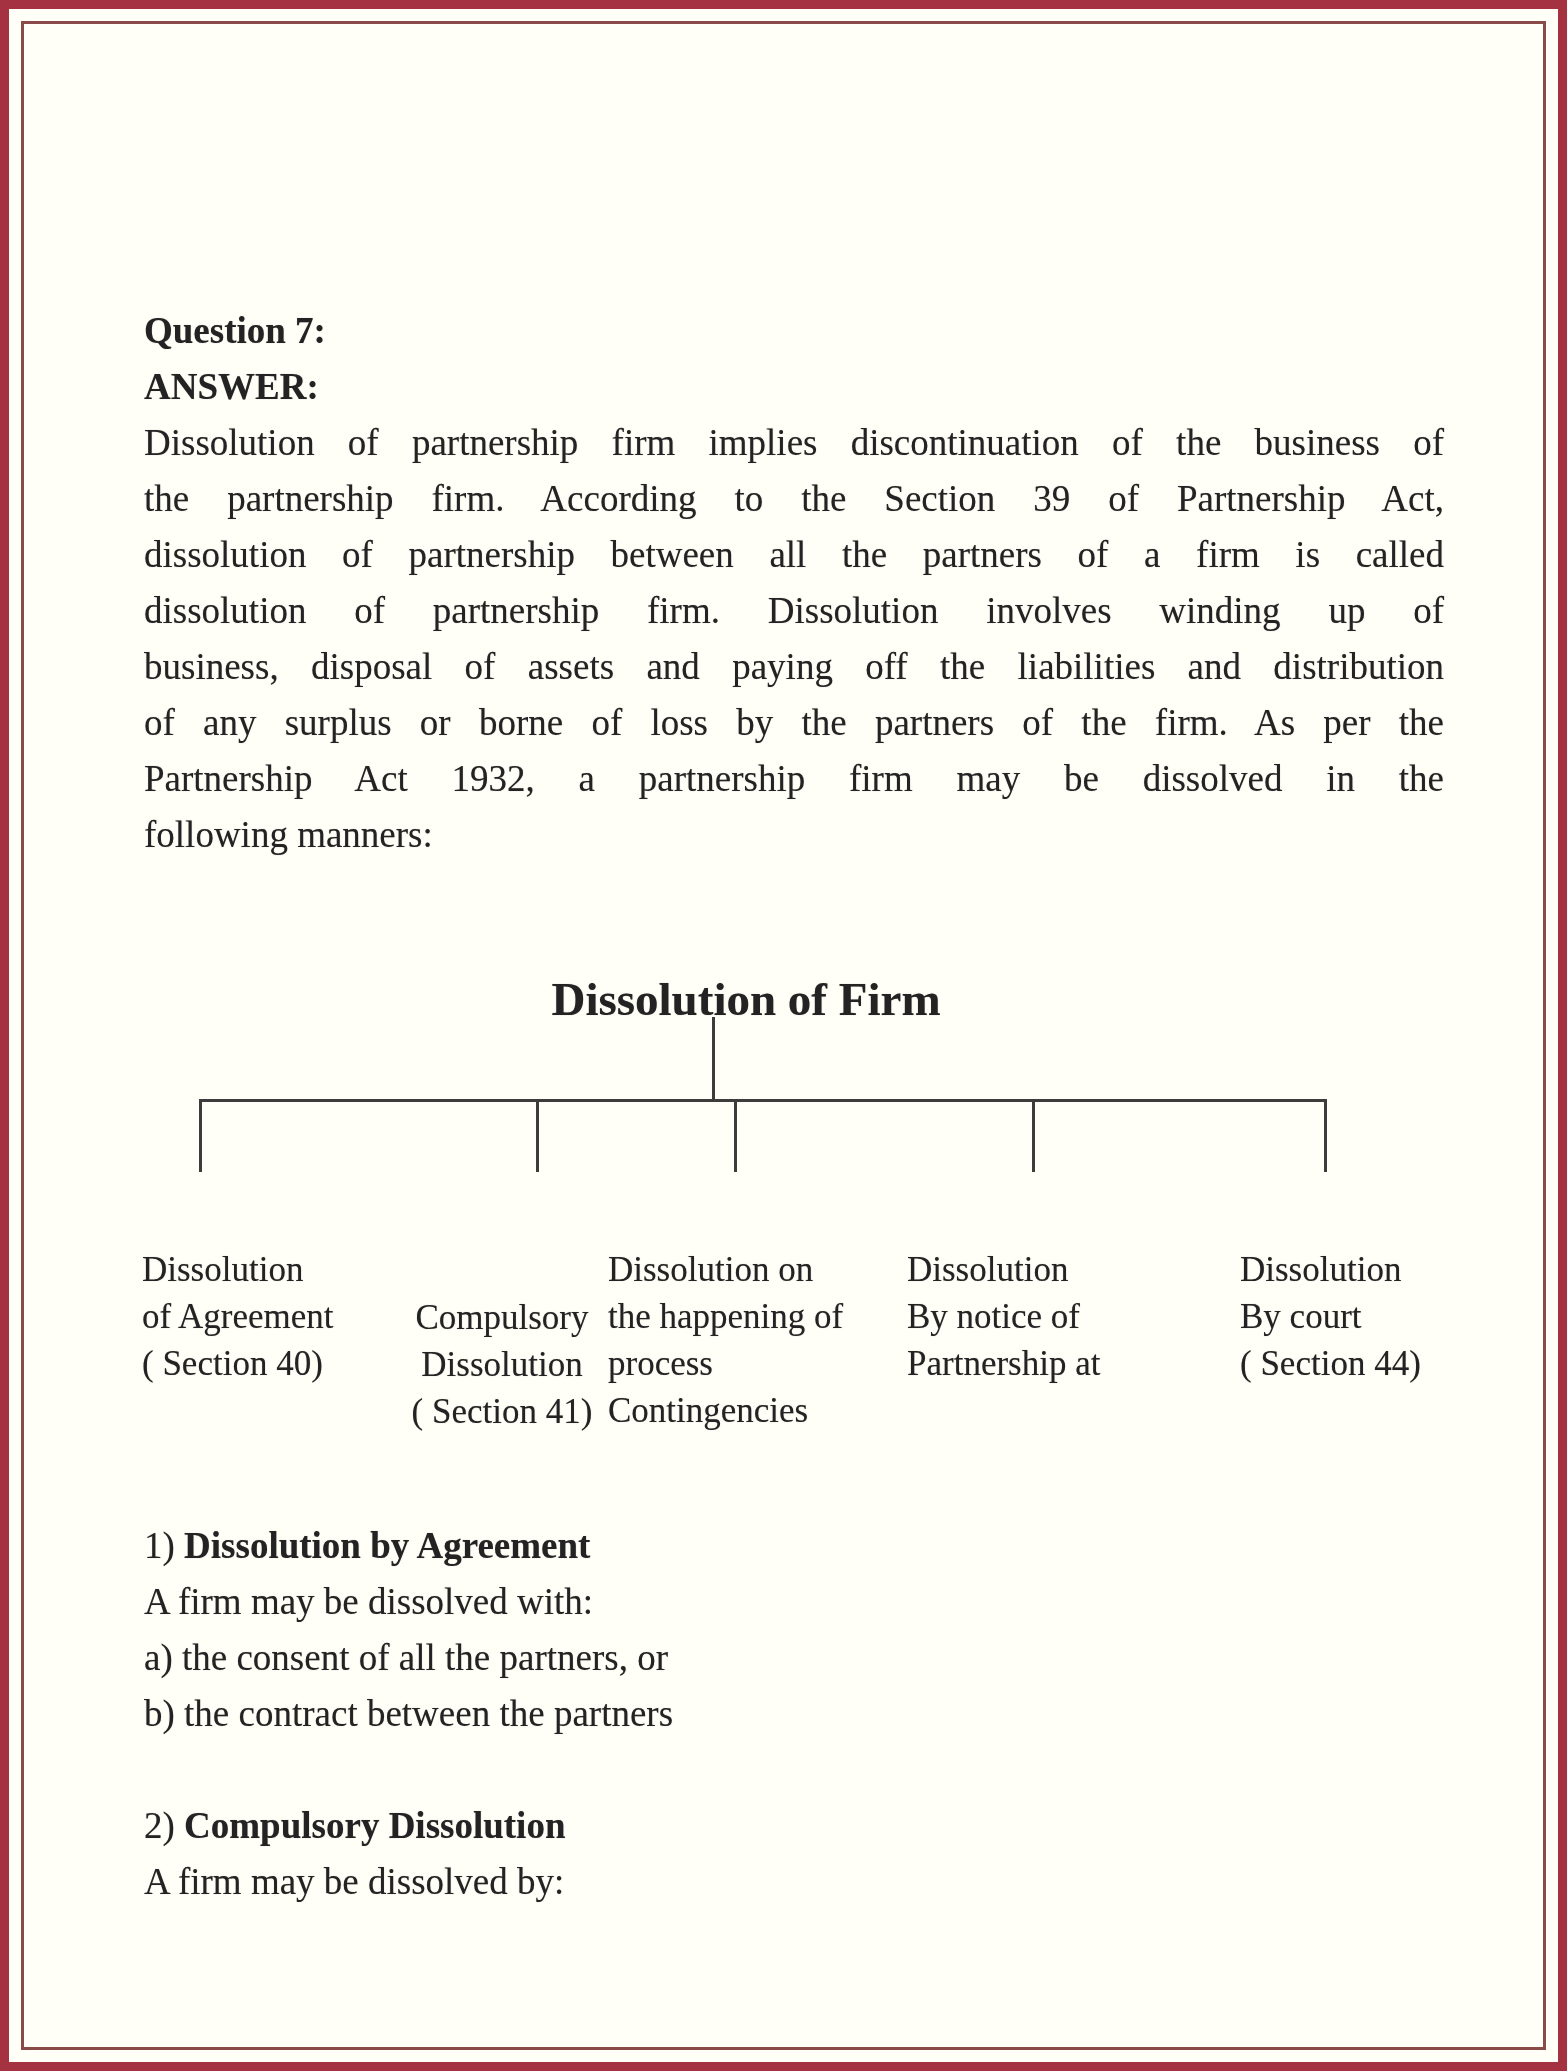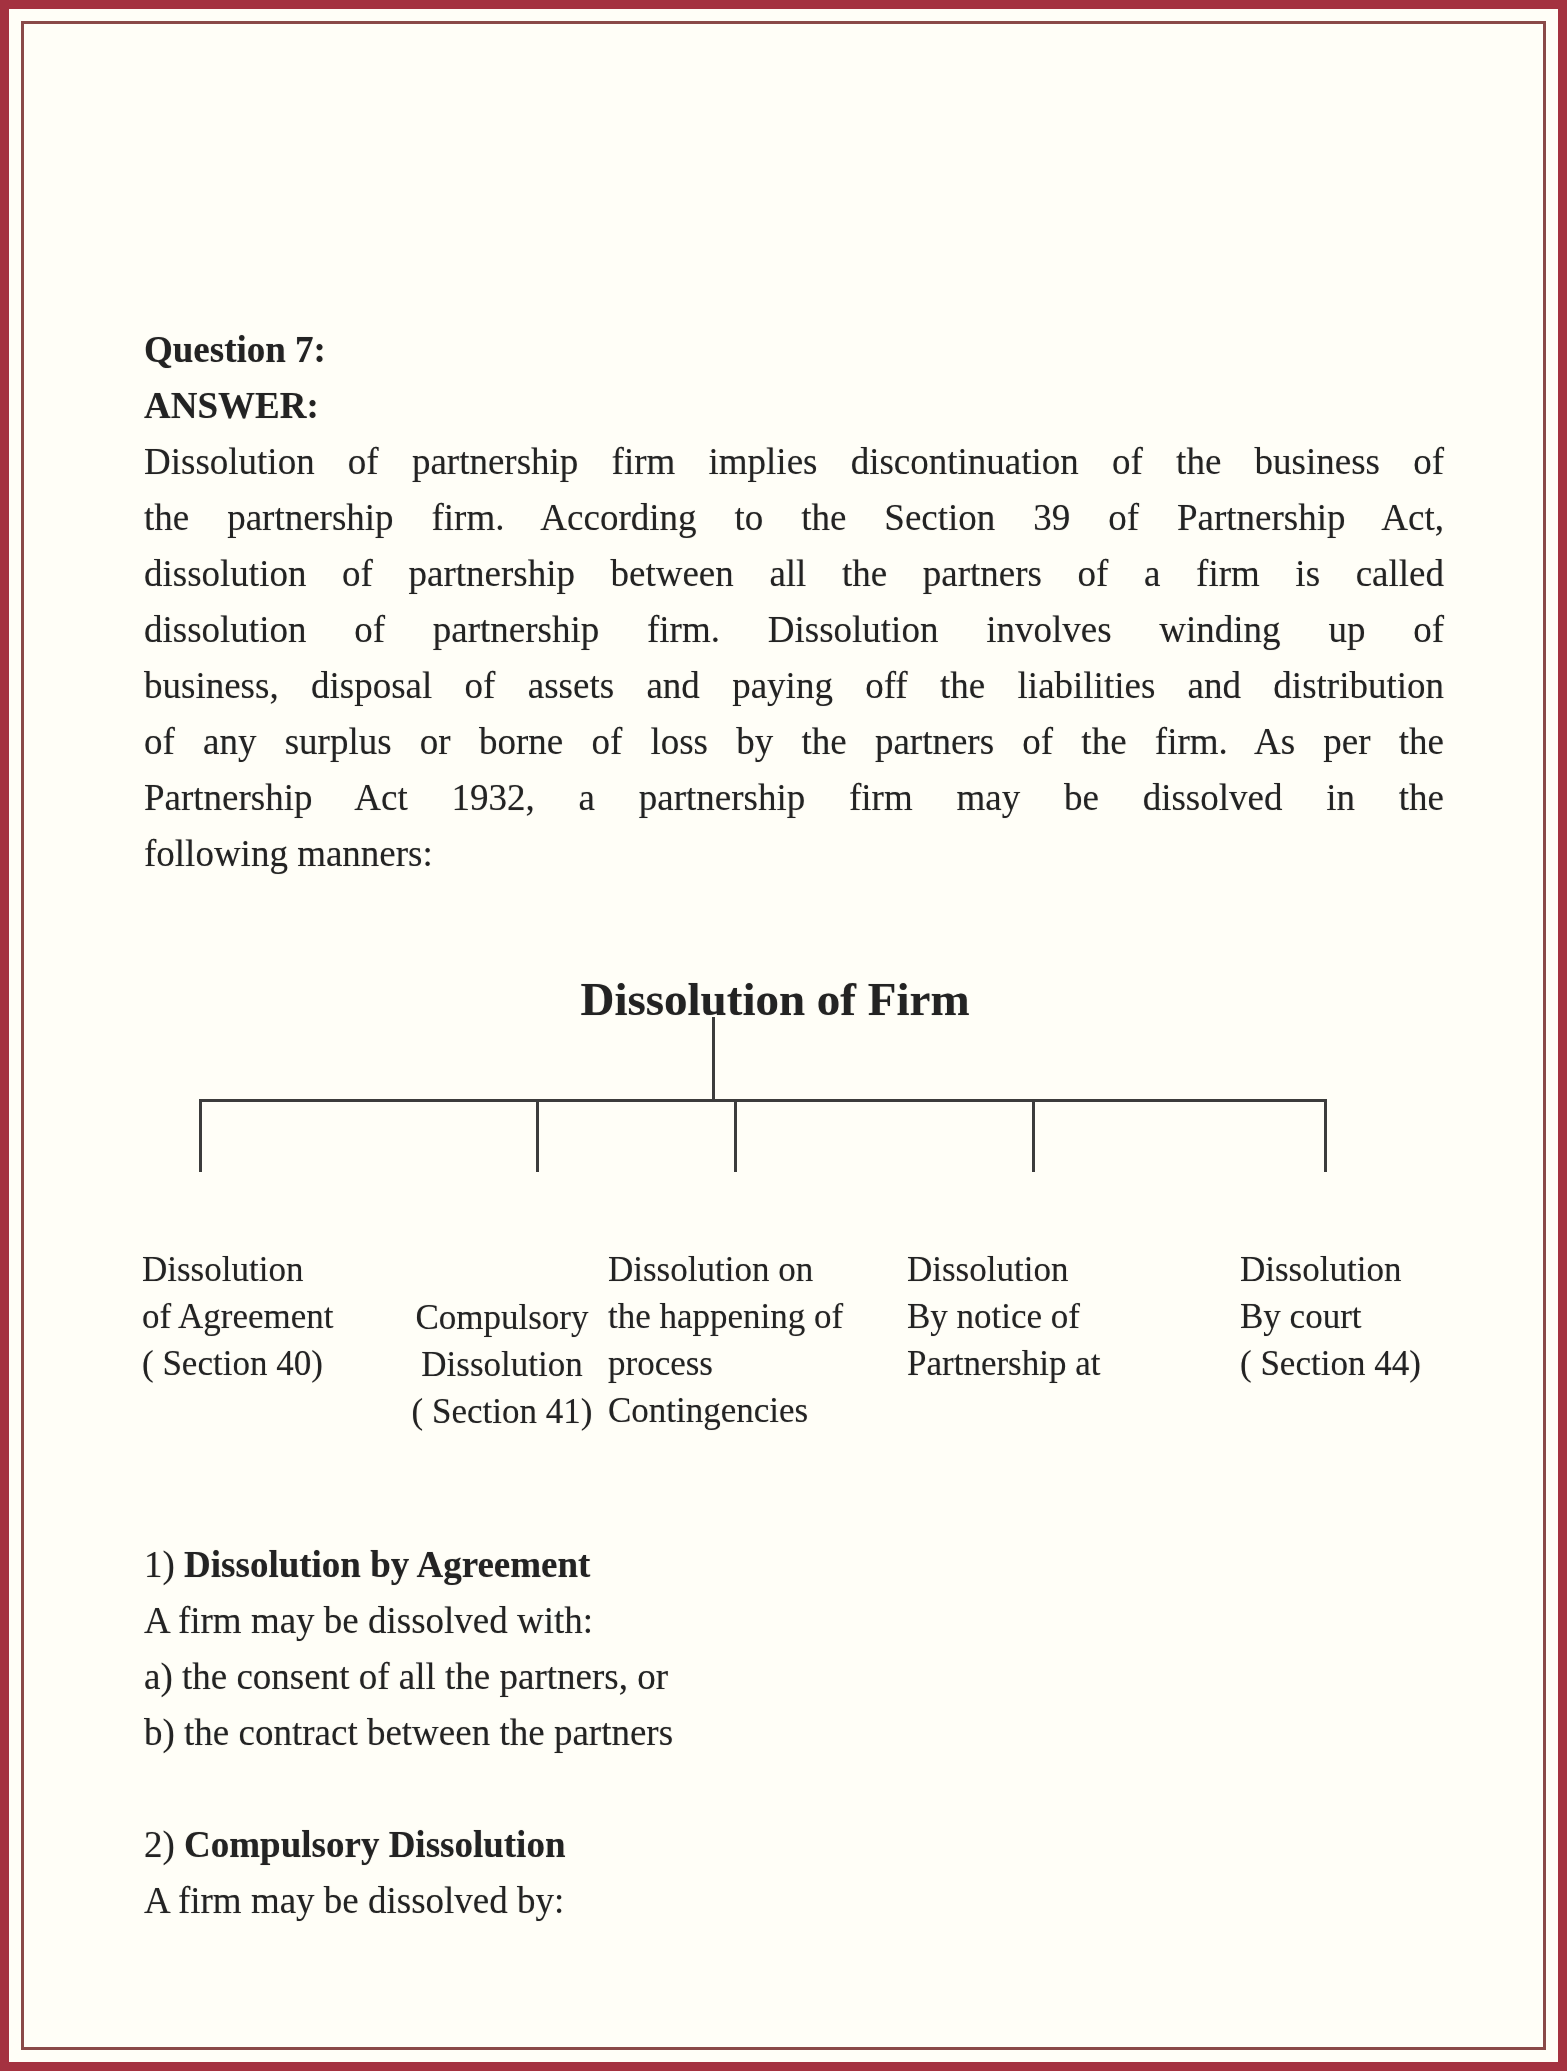--- a/index.html
+++ b/index.html
@@ -14,32 +14,31 @@
     position: absolute; inset: 9px;
     background: #fffef7;
   }
   .inner-frame {
     position: absolute; inset: 12px;
     border: 3px solid #8a4a48;
     pointer-events: none;
   }
   .content { position: absolute; inset: 0; color: #232323; }
 
-  .text-block { position: absolute; left: 135px; width: 1300px; font-size: 37px; line-height: 56px; margin-top: 19px; }
+  .text-block { position: absolute; left: 135px; width: 1300px; font-size: 37px; line-height: 56px; }
   .text-block div { text-shadow: 0 0 1px rgba(30,30,30,0.35); }
   .bold { font-weight: bold; }
   .jline { text-align: justify; text-align-last: justify; }
   .jlast { text-align: justify; text-align-last: left; }
 
   
   .dg-title {
     position: absolute; top: 962px; left: 0; width: 1474px;
     text-align: center; font-size: 47px; font-weight: bold; line-height: 56px;
     text-shadow: 0 0 1px rgba(30,30,30,0.35);
-    margin-left: 29px;
   }
   .tree-line { position: absolute; background: #3c3c3c; }
   .stem  { left: 703px;  top: 1008px; width: 3px;    height: 84px; }
   .cross { left: 190px;  top: 1090px; width: 1128px; height: 3px;  }
   .drop  { top: 1093px; width: 3px; height: 70px; }
   .drop1 { left: 190px; }
   .drop2 { left: 527px; }
   .drop3 { left: 725px; }
   .drop4 { left: 1023px; }
   .drop5 { left: 1315px; }

